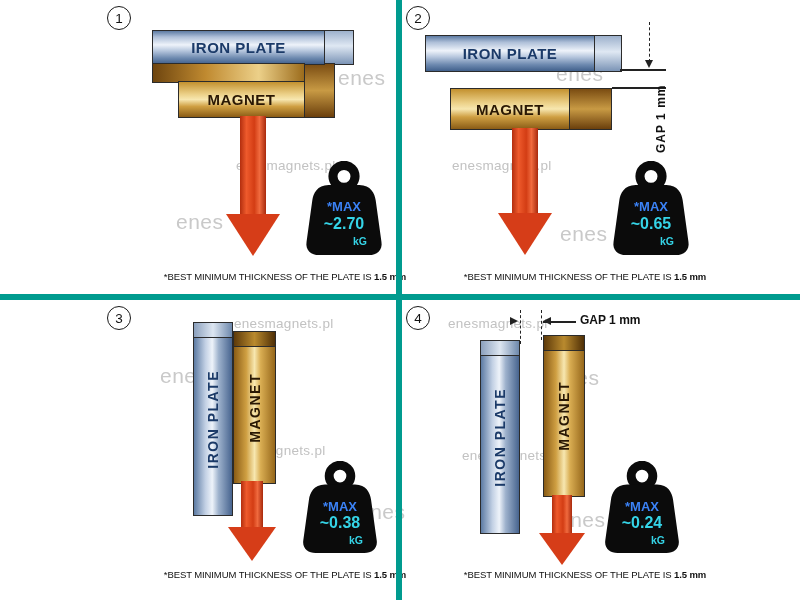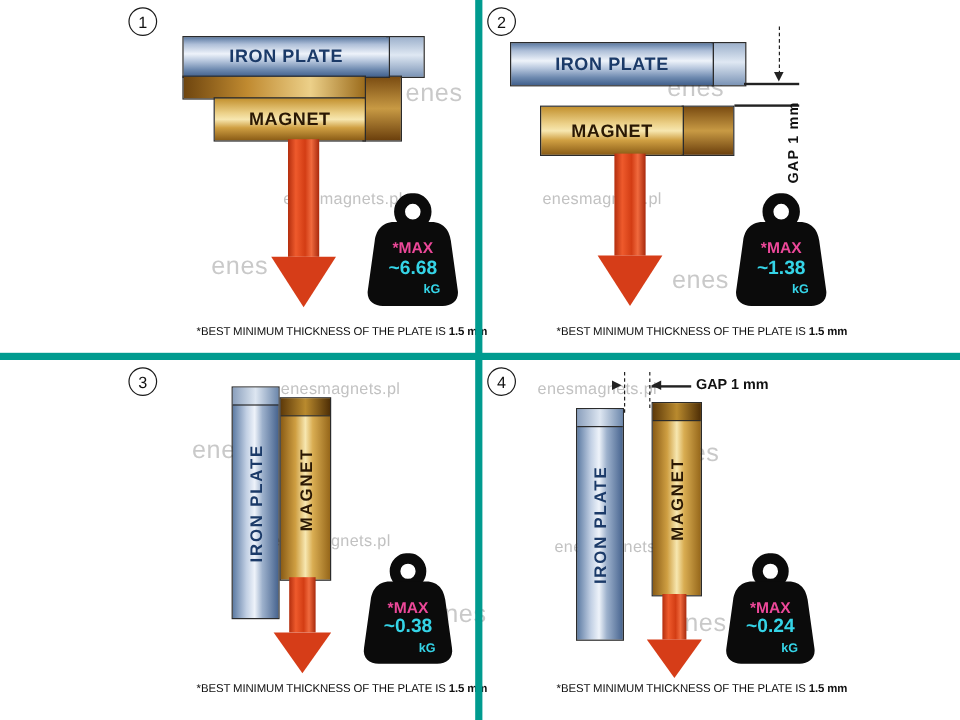--- a/index.html
+++ b/index.html
@@ -48,21 +48,21 @@
 
   
   .arrow{position:absolute;display:flex;flex-direction:column;align-items:center;z-index:3;}
   .arrow .shaft{background:linear-gradient(90deg,#b32e0e 0%,#ee5a2c 25%,#d33d14 55%,#f06a3e 75%,#a8290c 100%);}
   .arrow .head{width:0;height:0;}
 
   
   .weight{position:absolute;z-index:5;}
   .weight svg{display:block;width:100%;height:100%;}
   .w-text{position:absolute;left:0;right:0;text-align:center;font-weight:bold;line-height:1;}
-  .w-max{color:#ec4899;font-size:13px;top:41%;}
+  .w-max{color:#3b82f6;font-size:13px;top:41%;}
   .w-val{color:#35d4e7;font-size:16px;top:57%;}
   .w-unit{font-size:10.5px;margin-left:32px;}
 
   
   .caption{position:absolute;font-size:9.5px;color:#101010;text-align:center;
            white-space:nowrap;letter-spacing:-0.1px;z-index:2;margin-left:34px;}
   .caption .b{font-weight:bold;}
 
   
   .dim-line{position:absolute;height:1.5px;background:#222;z-index:3;}
@@ -105,21 +105,21 @@
     <div class="shaft" style="width:26px;height:98px"></div>
     <div class="head" style="border-left:27px solid transparent;border-right:27px solid transparent;border-top:42px solid #d63d18"></div>
   </div>
 
   <div class="weight" style="left:305px;top:161px;width:78px;height:96px">
     <svg viewBox="0 0 80 100">
       <circle cx="40" cy="16" r="11.5" fill="none" stroke="#0b0b0b" stroke-width="9.5"></circle>
       <path d="M24 25 H56 C68 25 72 34 73 41 L79 84 C80.5 93 74 98 66 98 H14 C6 98 -0.5 93 1 84 L7 41 C8 34 12 25 24 25 Z" fill="#0b0b0b"></path>
     </svg>
     <div class="w-text w-max">*MAX</div>
-    <div class="w-text w-val"><span>~6.68</span> <span class="w-unit">kG</span></div>
+    <div class="w-text w-val"><span>~2.70</span> <span class="w-unit">kG</span></div>
   </div>
 
   <div class="caption" style="left:124px;top:271px;width:254px">
     <span>*BEST MINIMUM THICKNESS OF THE PLATE IS</span>
     <span class="b">1.5 mm</span>
   </div>
 
   <div class="num-circle" style="left:406px;top:6px">2</div>
 
   <div class="wm-logo" style="left:556px;top:62px">enes</div>
@@ -146,21 +146,21 @@
     <div class="shaft" style="width:26px;height:85px"></div>
     <div class="head" style="border-left:27px solid transparent;border-right:27px solid transparent;border-top:42px solid #d63d18"></div>
   </div>
 
   <div class="weight" style="left:612px;top:161px;width:78px;height:96px">
     <svg viewBox="0 0 80 100">
       <circle cx="40" cy="16" r="11.5" fill="none" stroke="#0b0b0b" stroke-width="9.5"></circle>
       <path d="M24 25 H56 C68 25 72 34 73 41 L79 84 C80.5 93 74 98 66 98 H14 C6 98 -0.5 93 1 84 L7 41 C8 34 12 25 24 25 Z" fill="#0b0b0b"></path>
     </svg>
     <div class="w-text w-max">*MAX</div>
-    <div class="w-text w-val"><span>~1.38</span> <span class="w-unit">kG</span></div>
+    <div class="w-text w-val"><span>~0.65</span> <span class="w-unit">kG</span></div>
   </div>
 
   <div class="caption" style="left:424px;top:271px;width:254px">
     <span>*BEST MINIMUM THICKNESS OF THE PLATE IS</span>
     <span class="b">1.5 mm</span>
   </div>
 
   <div class="num-circle" style="left:107px;top:306px">3</div>
 
   <div class="wm-site" style="left:234px;top:316px">enesmagnets.pl</div>

